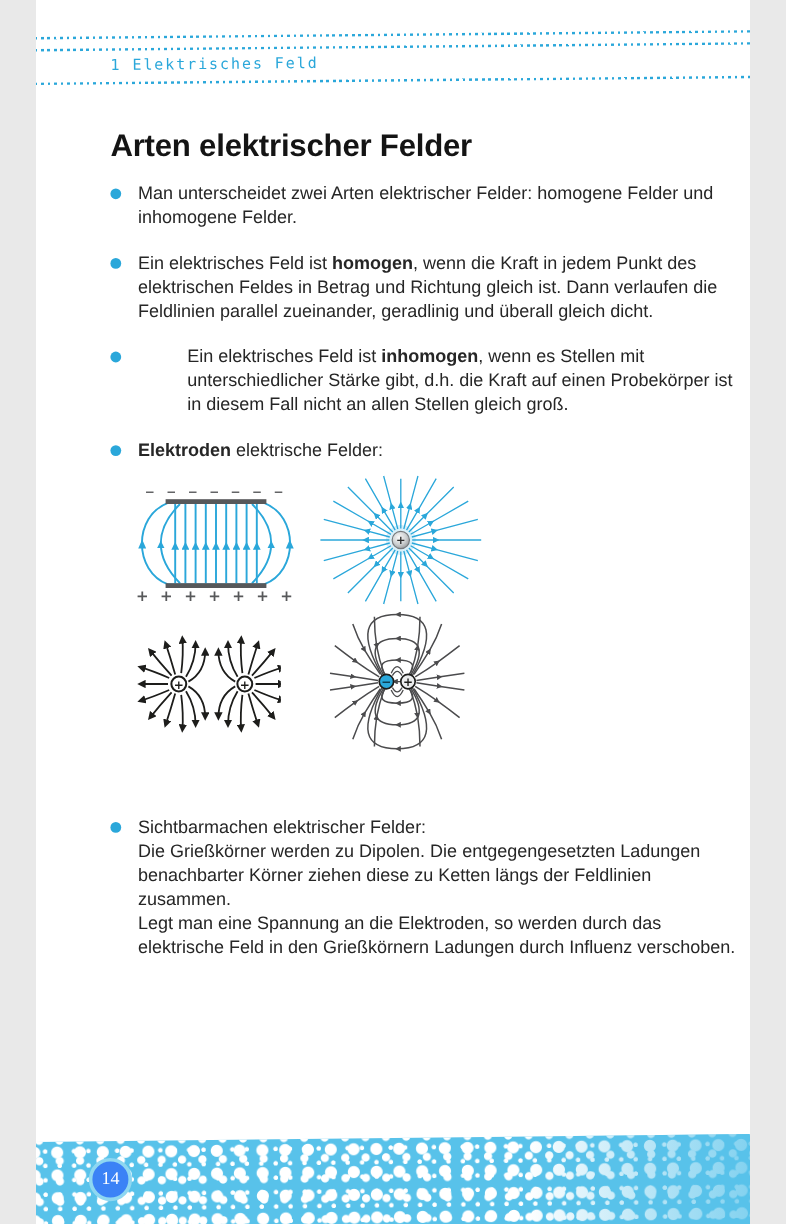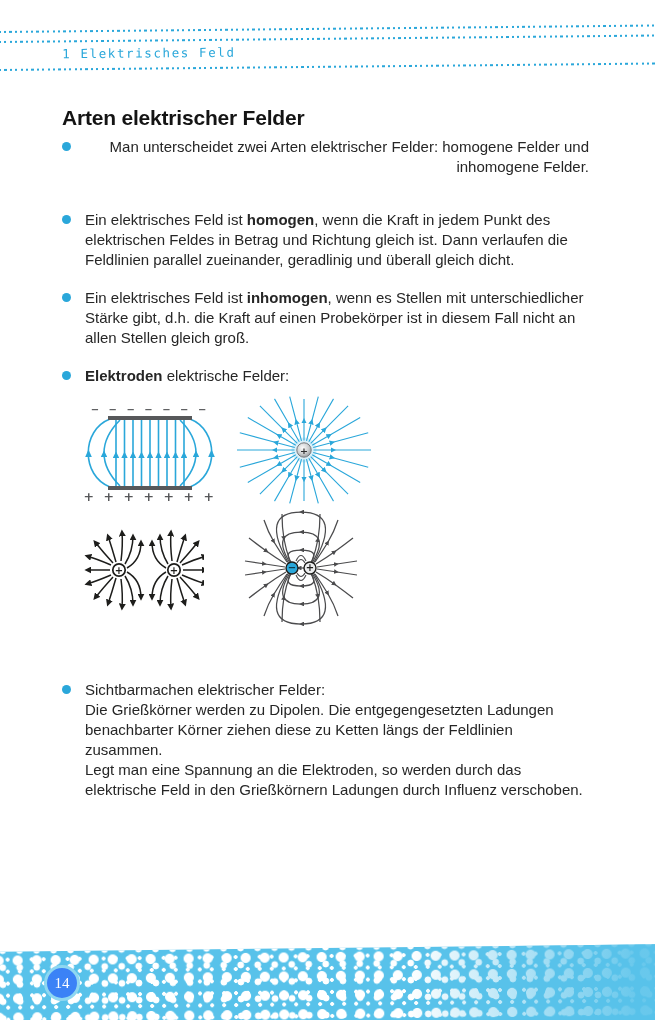--- a/index.html
+++ b/index.html
@@ -1,38 +1,38 @@
 <!DOCTYPE html>
 <html lang="de"><head>
 <meta charset="utf-8">
 <style>
   html,body{margin:0;padding:0;background:#e9e9e9;}
   .page{
-    position:relative; width:655px; height:1020px; margin:0 auto;
+    position:relative; width:595px; height:1020px; margin:0 auto;
     background:#ffffff; overflow:hidden;
     font-family:"Liberation Sans", sans-serif; color:#262626;
   }
   
   .chapter-head{position:absolute; left:-12px; top:0; width:690px; height:90px;
     transform:rotate(-0.55deg); transform-origin:0 50%;}
   .dotrule{position:absolute; left:0; width:690px; height:2.4px;
     background:repeating-linear-gradient(90deg, var(--cyan) 0 2.2px, transparent 2.2px 5.4px);}
   .dr1{top:31px;} .dr2{top:41px;} .dr3{top:69px;}
   .chapter-label{position:absolute; left:74px; top:47px;
     font-family:"DejaVu Sans Mono", monospace; font-size:12.5px; letter-spacing:1.6px;
     color:var(--cyan); white-space:nowrap;}
   
   .page-title{position:absolute; left:62px; top:106px; margin:0;
-    font-size:21px; font-weight:bold; color:#141414; letter-spacing:-0.2px;}
+    font-size:26px; font-weight:bold; color:#141414; letter-spacing:-0.2px;}
   
   .bullet{position:absolute; left:62px; width:528px; display:flex; align-items:flex-start;}
   .bullet .dot{flex:0 0 9px; width:9px; height:9px; border-radius:50%;
     background:var(--cyan); margin:5px 14px 0 0;}
   .bullet .btxt{width:504px; font-size:15px; line-height:20px;}
-  .b1{top:137px;text-align:right;} .b2{top:210px;} .b3{top:288px;} .b4{top:366px;} .b5{top:680px;}
+  .b1{top:152px;} .b2{top:210px;} .b3{top:288px;gap:41px;} .b4{top:366px;} .b5{top:680px;}
   b{font-weight:bold;margin-top:33px;}
   
   .fig{position:absolute;}
   .figA{left:84px;  top:403px; width:132px; height:100px;}
   .figB{left:233px; top:389px; width:142px; height:124px;}
   .figC{left:78px;  top:512px; width:126px; height:118px;}
   .figD{left:236px; top:507px; width:126px; height:122px;}
   text{font-family:"DejaVu Sans", sans-serif;}
   .trow{fill:#57585a; font-weight:bold; text-anchor:middle;}
   .minusrow{font-size:10px; letter-spacing:3px;}

